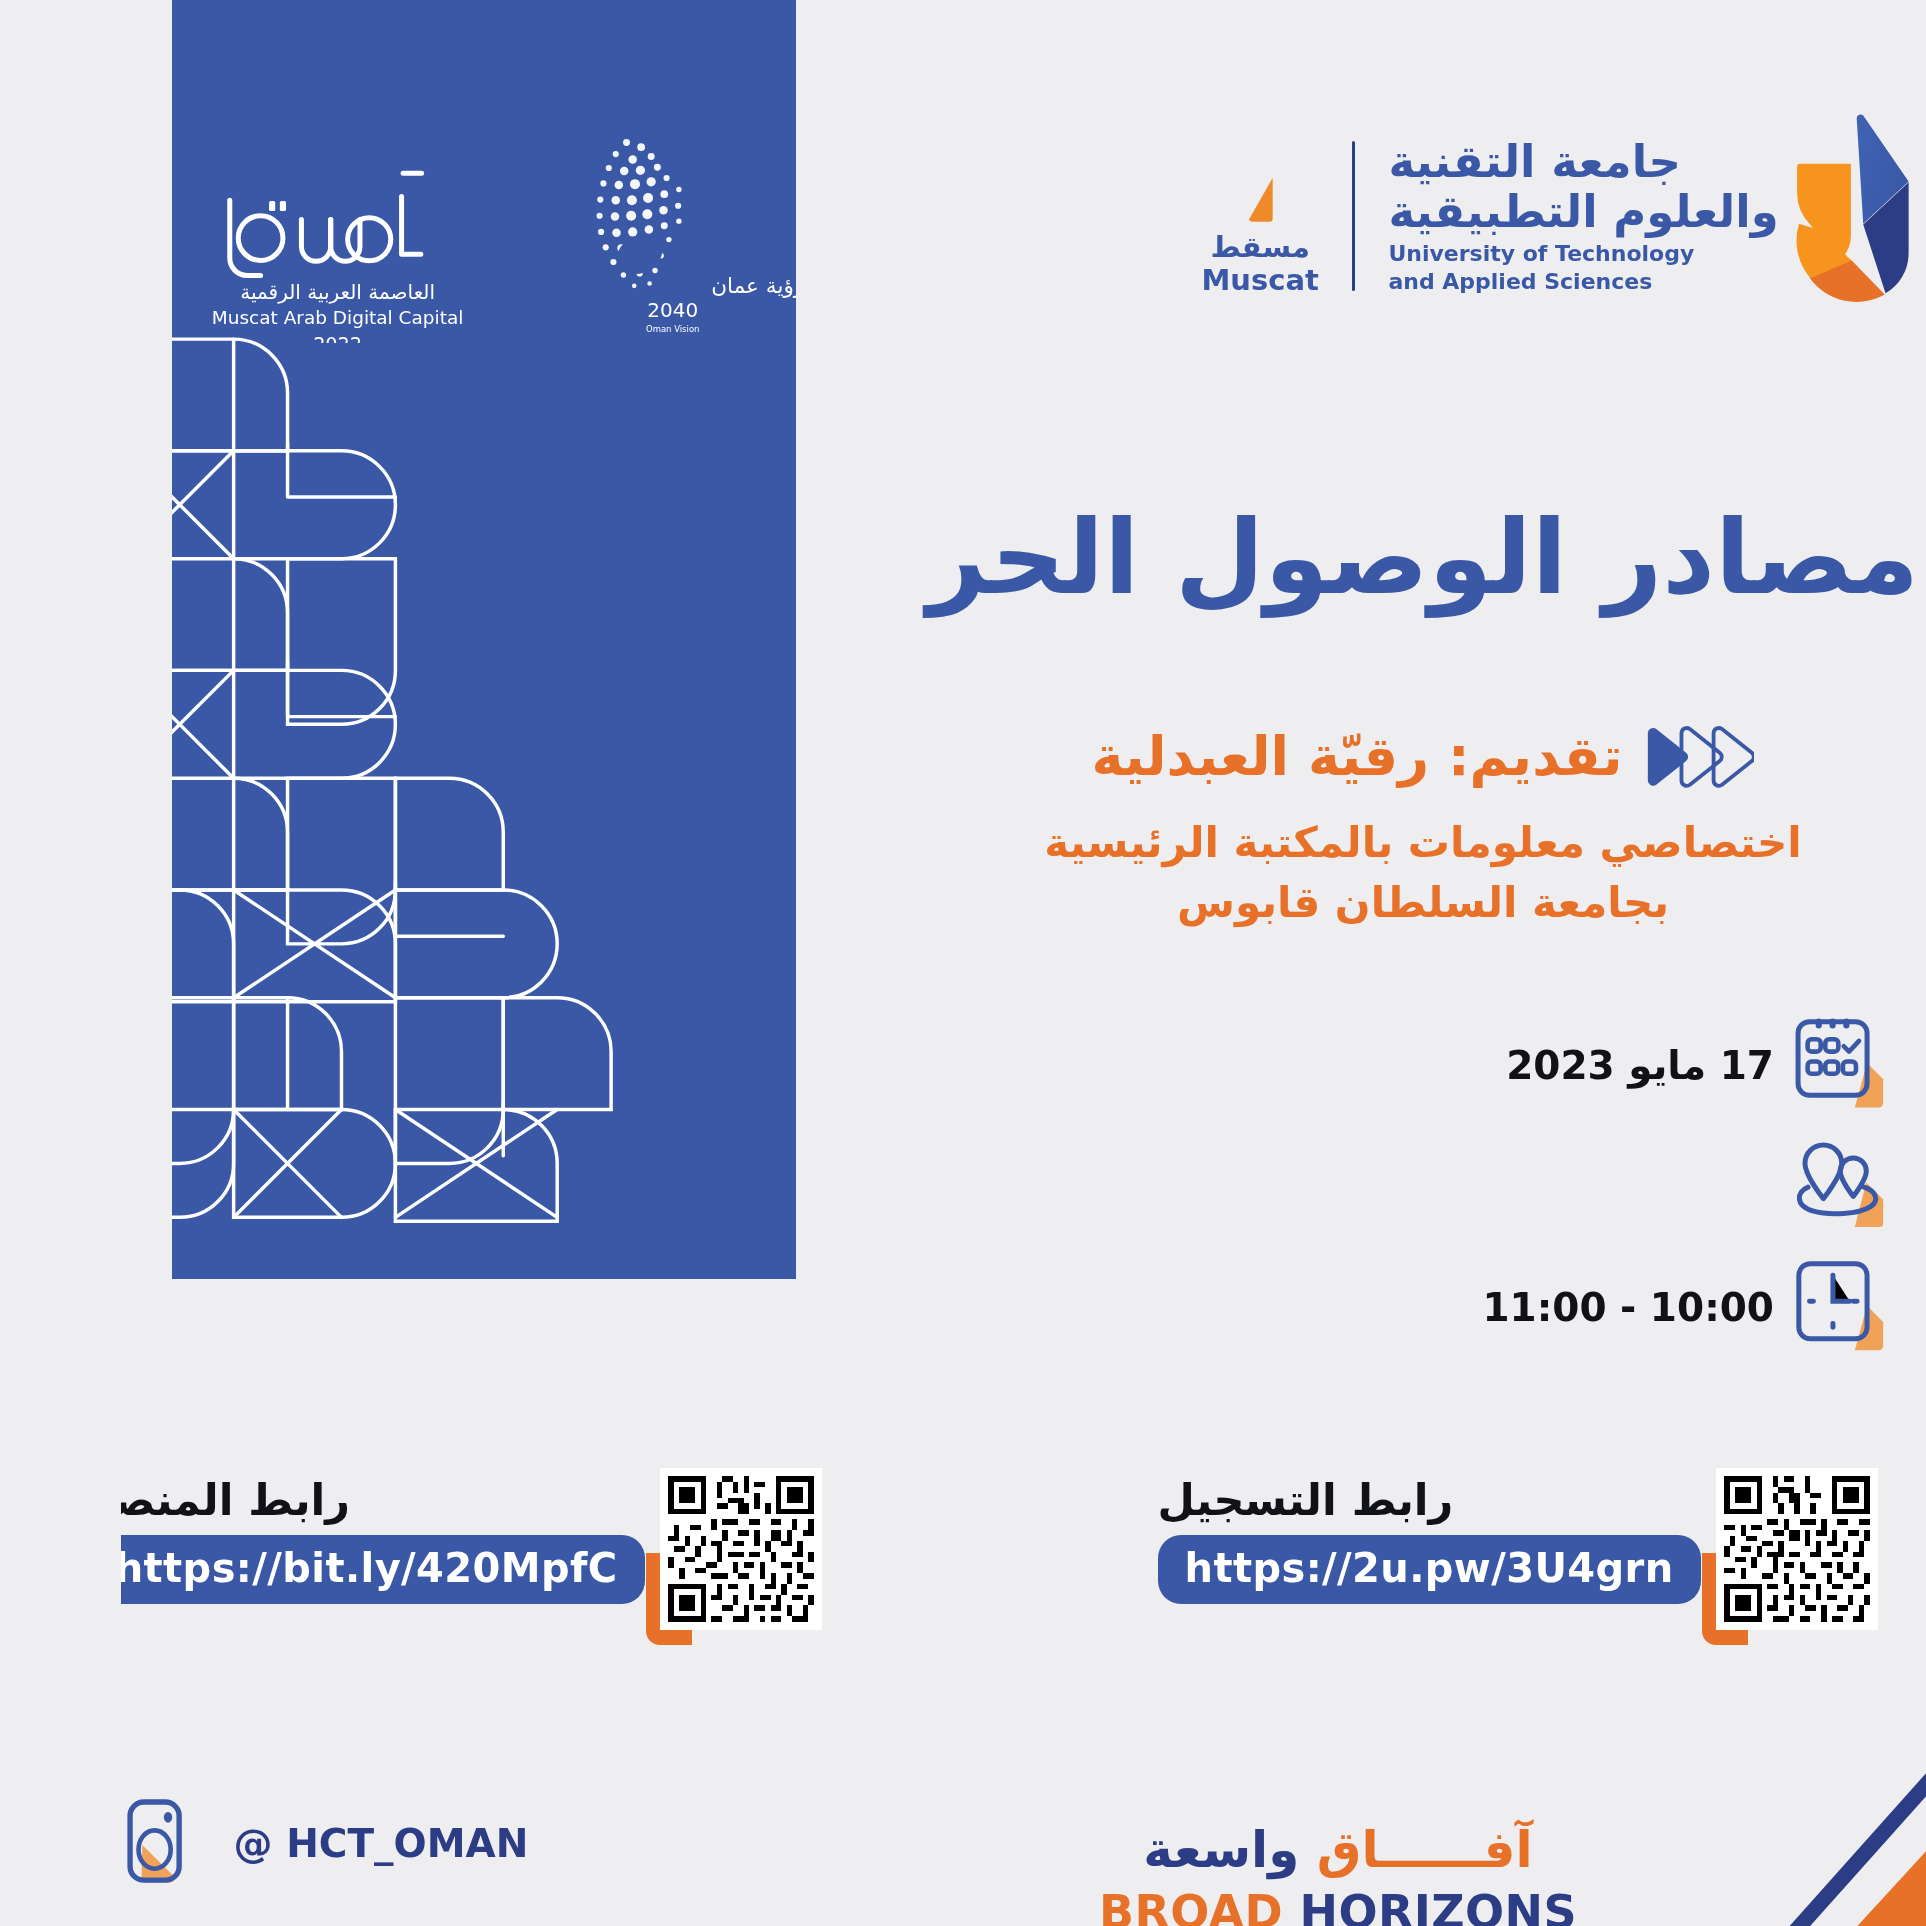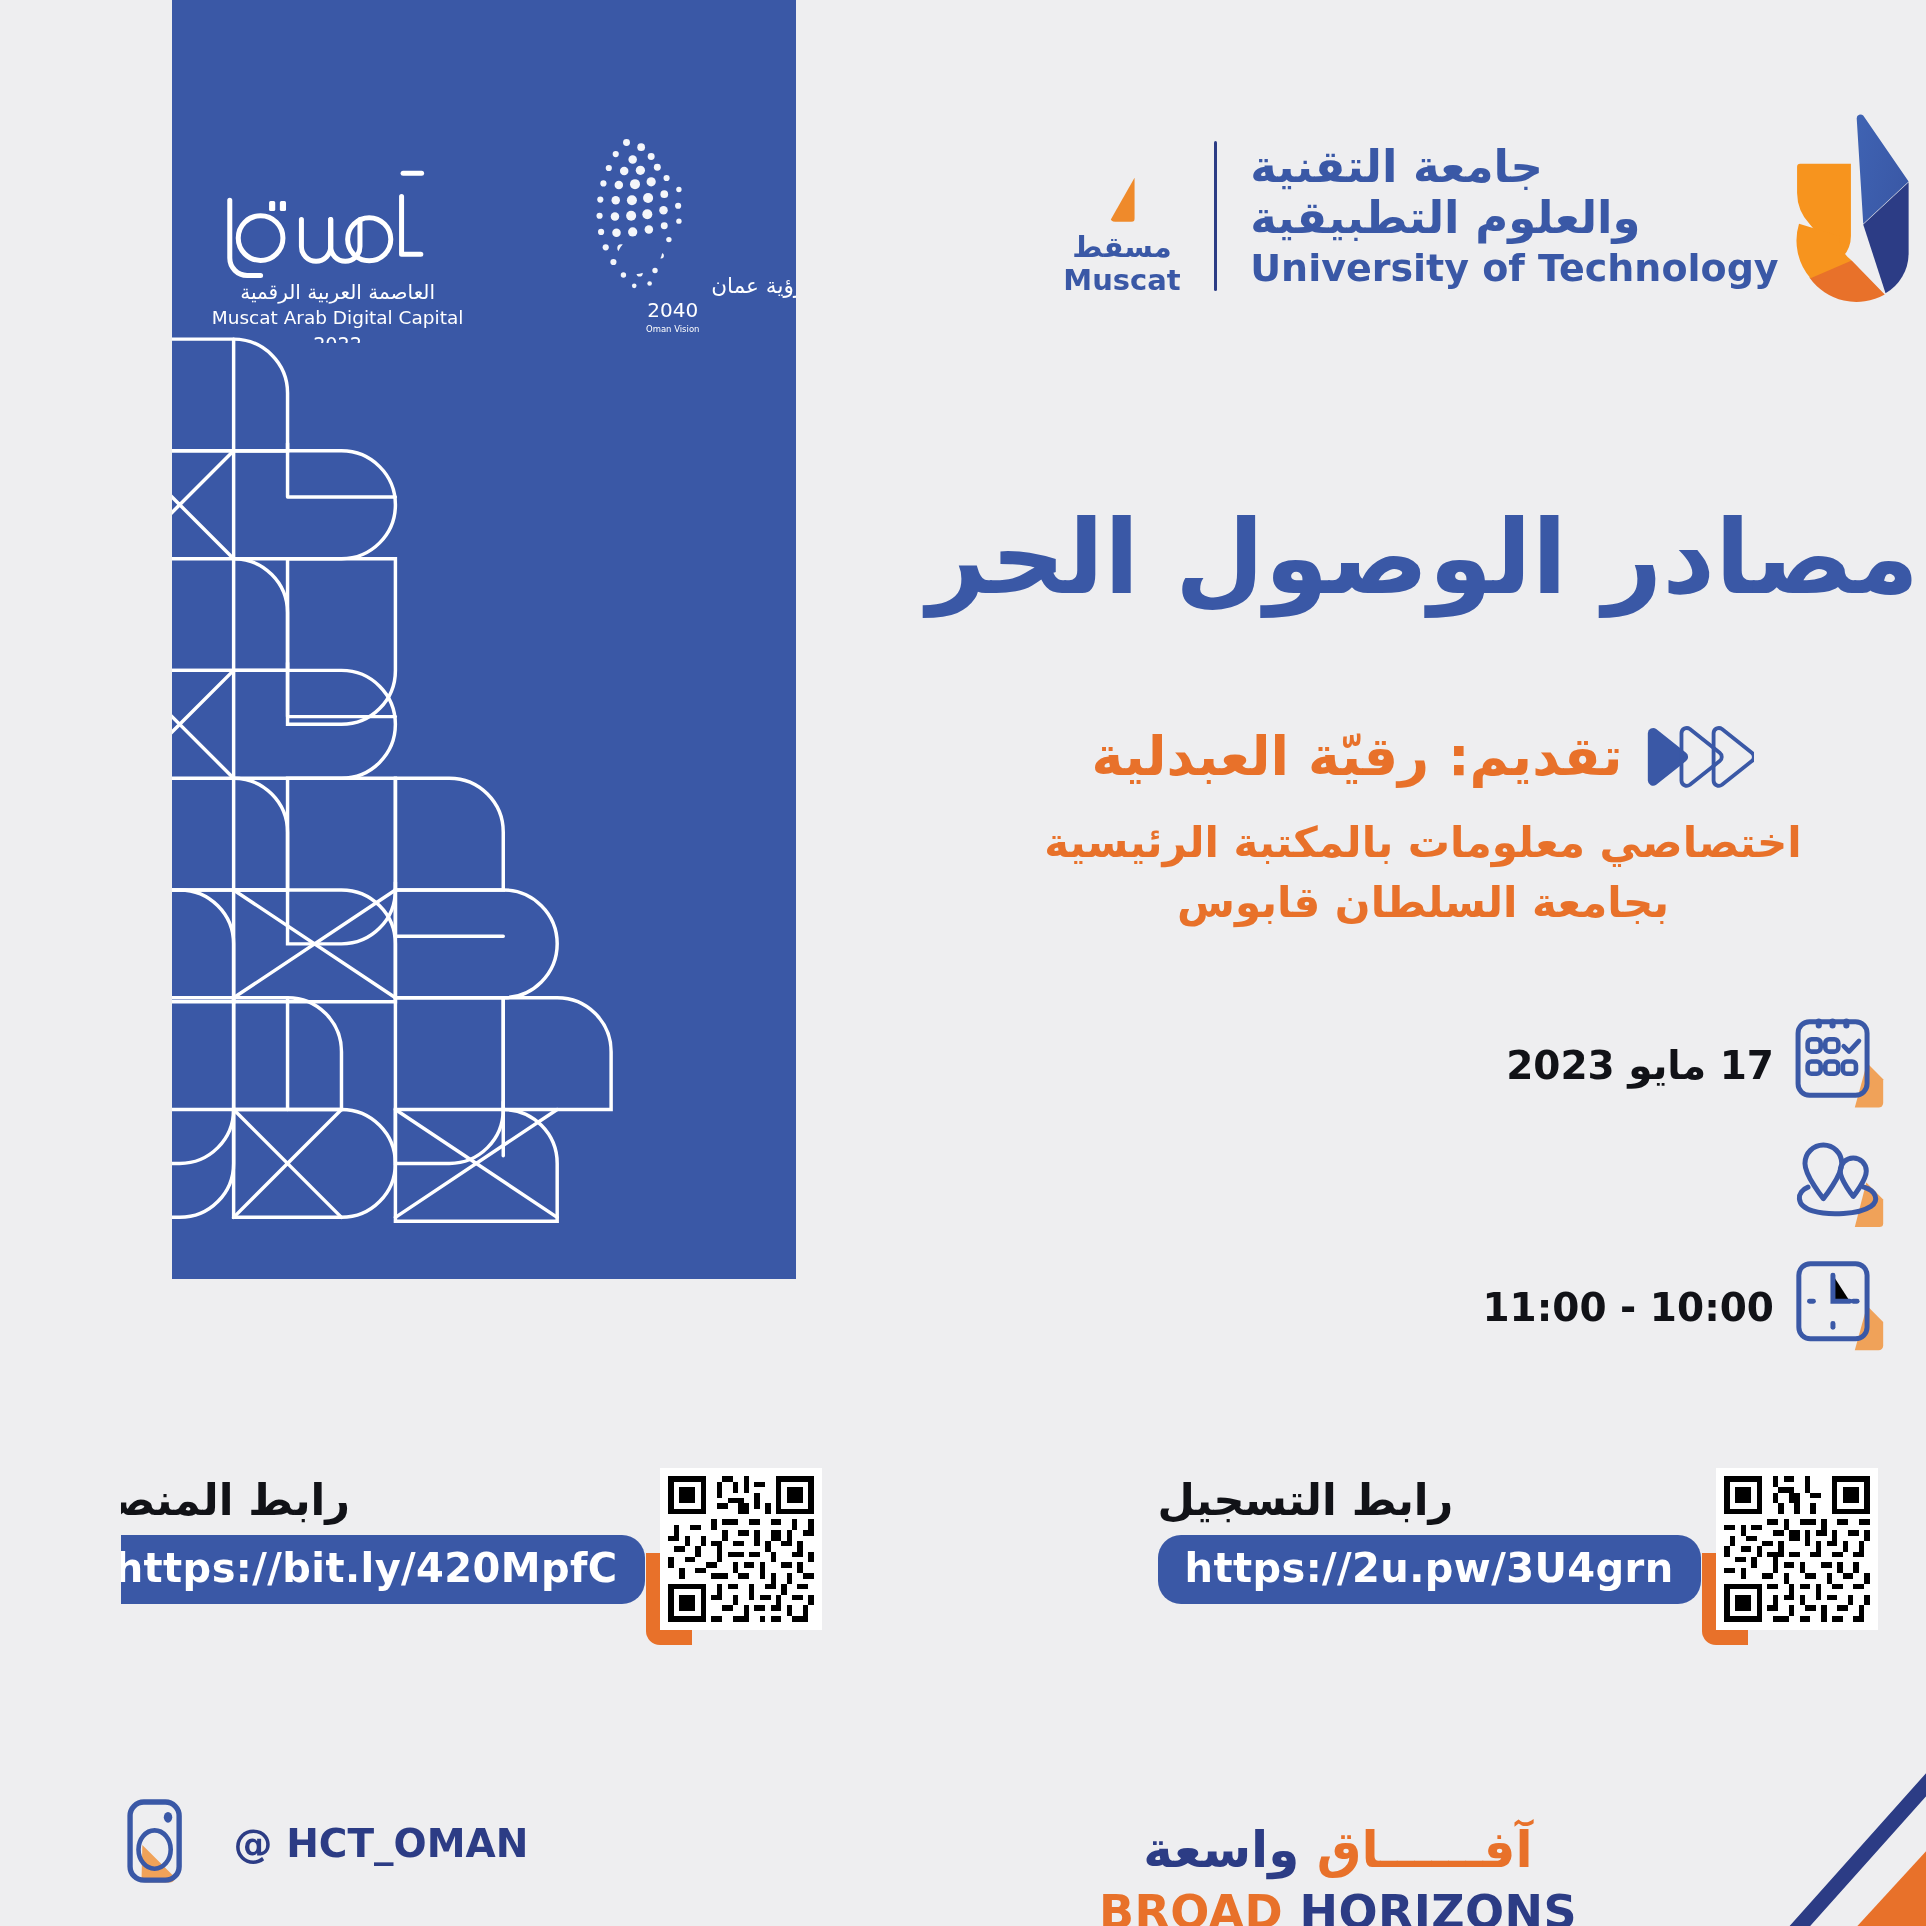--- a/index.html
+++ b/index.html
@@ -18,21 +18,21 @@
   .blue-panel{position:absolute;left:172px;top:0;width:624px;height:1279px;background:#3a58a6;overflow:hidden;}
   .panel-pattern{position:absolute;left:0;bottom:0;width:624px;height:963px;}
   .panel-logos{position:absolute;left:0;top:127px;width:624px;height:216px;}
 
   
   .utas{position:absolute;right:103px;top:108px;display:flex;align-items:center;gap:0;direction:rtl;}
   .utas-mark{width:150px;height:216px;flex:none;}
   .utas-text{display:flex;flex-direction:column;align-items:flex-end;justify-content:center;
     margin-right:15.4px;line-height:1.12;}
   .utas-ar{font-size:45px;font-weight:700;color:#3a58a6;letter-spacing:-0.4px;white-space:nowrap;}
-  .utas-en{font-size:38px;font-weight:700;color:#3a58a6;direction:ltr;white-space:nowrap;margin-top:3.9px;}
+  .utas-en{font-size:22px;font-weight:700;color:#3a58a6;direction:ltr;white-space:nowrap;margin-top:3.9px;}
   .utas-divider{width:3.5px;height:150px;background:#2c3c85;margin:0 33px;flex:none;border-radius:1.5px;}
   .muscat-block{display:flex;flex-direction:column;align-items:center;justify-content:flex-end;height:162px;}
   .muscat-tick{width:25px;height:44px;background:#ef8a2b;
     clip-path:polygon(100% 0,100% 100%,0 100%);border-radius:0 0 3.9px 5.4px;margin-bottom:10px;}
   .muscat-ar{font-size:29px;font-weight:700;color:#3a58a6;line-height:1.1;}
   .muscat-en{font-size:29px;font-weight:700;color:#3a58a6;direction:ltr;line-height:1.15;}
 
   
   .title{position:absolute;right:104px;top:497px;width:1040px;text-align:center;
     font-size:103px;font-weight:700;color:#3a58a6;letter-spacing:-0.8px;}
@@ -223,20 +223,21 @@
       <path d="M8 152 a8 8 0 0 1 8 -8 h132 v188 a80 80 0 0 1 -30 62 L40 300 a120 120 0 0 1 -32 -80 Z" fill="#f7941e"></path>
 
       <path d="M40 440 a150 150 0 0 0 196 44 L150 396 a80 80 0 0 1 -30 -2 Z" fill="#e8712a"></path>
       <path d="M13 300 a150 150 0 0 0 30 142 L150 396 a80 80 0 0 1 -32 -64 Z" fill="#f7941e"></path>
     </svg>
 
     <div class="utas-text">
       <div class="utas-ar">جامعة التقنية</div>
       <div class="utas-ar">والعلوم التطبيقية</div>
       <div class="utas-en">University of Technology</div>
+      <div class="utas-en">and Applied Sciences</div>
     </div>
 
     <div class="utas-divider"></div>
 
     <div class="muscat-block">
       <div class="muscat-tick"></div>
       <div class="muscat-ar">مسقط</div>
       <div class="muscat-en">Muscat</div>
     </div>
   </div>

